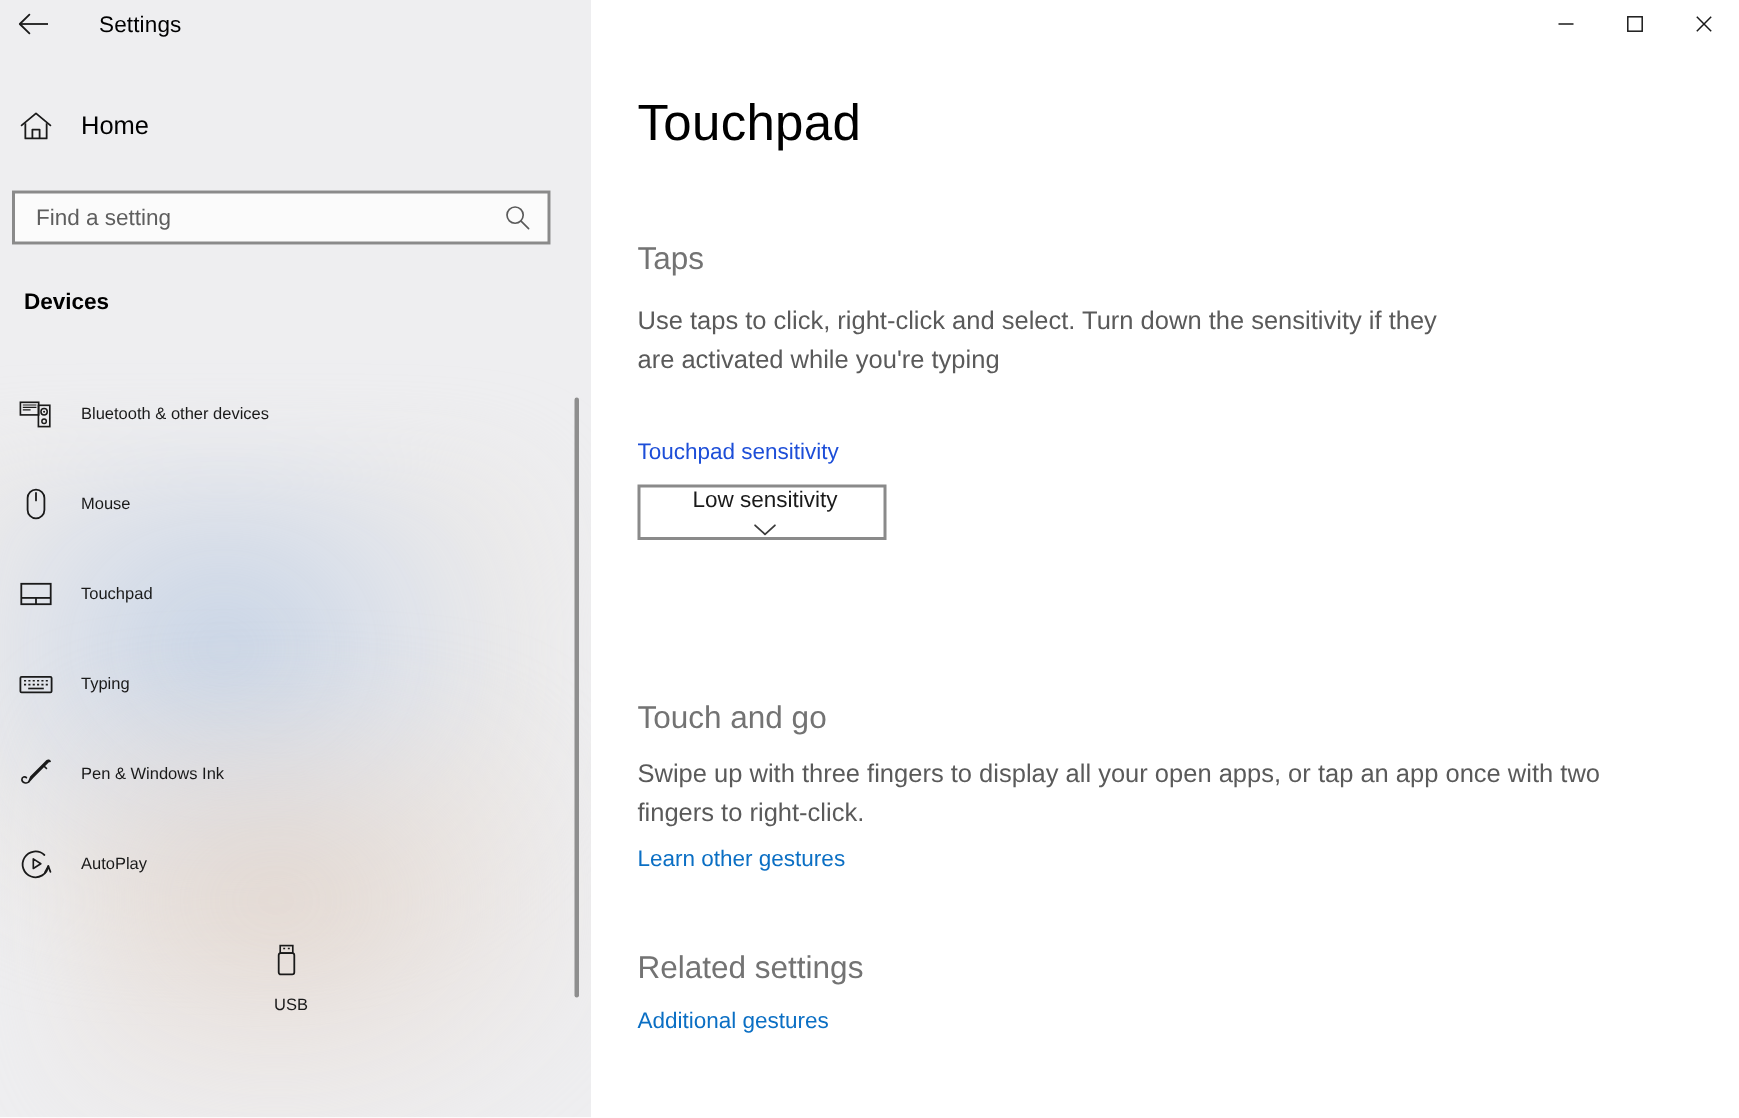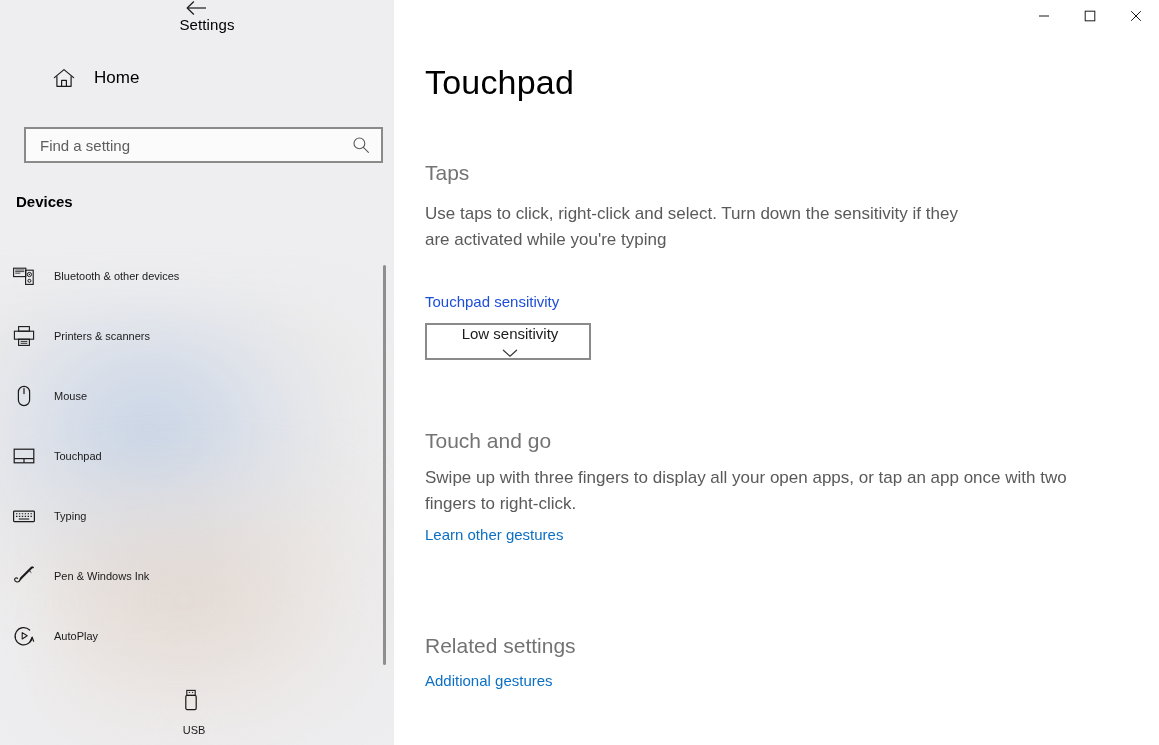--- a/index.html
+++ b/index.html
@@ -63,63 +63,61 @@
     height: 100%;
   }
 
   
   .titlebar-left {
     position: absolute;
     left: 0; top: 0;
     width: 394px; height: 32px;
     display: flex;
     align-items: center;
-    flex-direction: column;
   }
   .back-btn {
     width: 46px; height: 32px;
     display: flex;
     align-items: center;
     justify-content: center;
     cursor: default;
   }
   .back-btn svg { display: block; }
   .app-title {
     font-size: 15px;
     color: #000000;
     letter-spacing: 0.1px;
     margin-left: 20px;
   }
 
   
   .home-row {
     position: absolute;
-    left: 0; top: 61px;
+    left: 0; top: 74px;
     width: 380px; height: 34px;
     display: flex;
-    align-items: center;
-    cursor: default;
-    padding-left: 40px;
+    align-items: flex-start;
+    cursor: default;
   }
   .home-icon {
     width: 48px;
     display: flex;
     align-items: center;
     justify-content: center;
   }
   .home-label {
     font-size: 17px;
     color: #000000;
     margin-left: 6px;
   }
 
   
   .search-box {
     position: absolute;
-    left: 24px; top: 127px;
+    left: 8px; top: 127px;
     width: 359px; height: 36px;
     border: 2px solid #8a8a8a;
     background: #fbfbfb;
     display: flex;
     align-items: center;
   }
   .search-input {
     flex: 1;
     border: 0;
     outline: 0;
@@ -279,21 +277,21 @@
     white-space: nowrap;
   }
   .combo-chevron {
     flex: 0 0 auto;
     display: flex;
     align-items: center;
   }
 
   .s-taps      { top: 160px; }
   .s-sens      { top: 292px; }
-  .s-touchgo   { top: 428px; }
+  .s-touchgo   { top: 466px; }
   .s-related   { top: 633px; }
 
   .s-touchgo .sect-desc { margin-top: 12px; max-width: 672px; }
   .s-related .link { margin-top: 14px; }
   .s-touchgo .link { margin-top: 10px; }
 </style>
 </head>
 <body>
 
 <div id="app">
@@ -343,31 +341,20 @@
               <path d="M3.2 6 H12.3 M3.2 7.6 H12.3 M3.2 9.2 H8.4" stroke="#1a1a1a" stroke-width="0.8"></path>
               <rect x="13.6" y="6.2" width="7.6" height="14.2" stroke="#1a1a1a" stroke-width="1.1" fill="none"></rect>
               <circle cx="17.4" cy="10.5" r="2.1" stroke="#1a1a1a" stroke-width="1" fill="none"></circle>
               <circle cx="17.4" cy="10.5" r="0.7" fill="#1a1a1a"></circle>
               <circle cx="17.4" cy="16.8" r="1.5" stroke="#1a1a1a" stroke-width="1" fill="none"></circle>
             </svg>
           </span>
           <span class="nav-label">Bluetooth &amp; other devices</span>
         </div>
 
-        <div class="nav-item">
-          <span class="nav-icon">
-            <svg width="24" height="24" viewBox="0 0 24 24" aria-hidden="true">
-              <rect x="6.6" y="2.6" width="10.8" height="4.6" stroke="#1a1a1a" stroke-width="1.1" fill="none"></rect>
-              <rect x="2.4" y="7.2" width="19.2" height="8" stroke="#1a1a1a" stroke-width="1.1" fill="none"></rect>
-              <rect x="6.6" y="15.2" width="10.8" height="6.2" stroke="#1a1a1a" stroke-width="1.1" fill="none"></rect>
-              <path d="M8.6 17.4 H15.4 M8.6 19.3 H15.4" stroke="#1a1a1a" stroke-width="0.9"></path>
-            </svg>
-          </span>
-          <span class="nav-label">Printers &amp; scanners</span>
-        </div>
 
         <div class="nav-item">
           <span class="nav-icon">
             <svg width="24" height="24" viewBox="0 0 24 24" aria-hidden="true">
               <rect x="6.4" y="2.4" width="11.2" height="19.2" rx="5.6" stroke="#1a1a1a" stroke-width="1.2" fill="none"></rect>
               <path d="M12 4.6 V9.6" stroke="#1a1a1a" stroke-width="1.2" stroke-linecap="round"></path>
             </svg>
           </span>
           <span class="nav-label">Mouse</span>
         </div>

